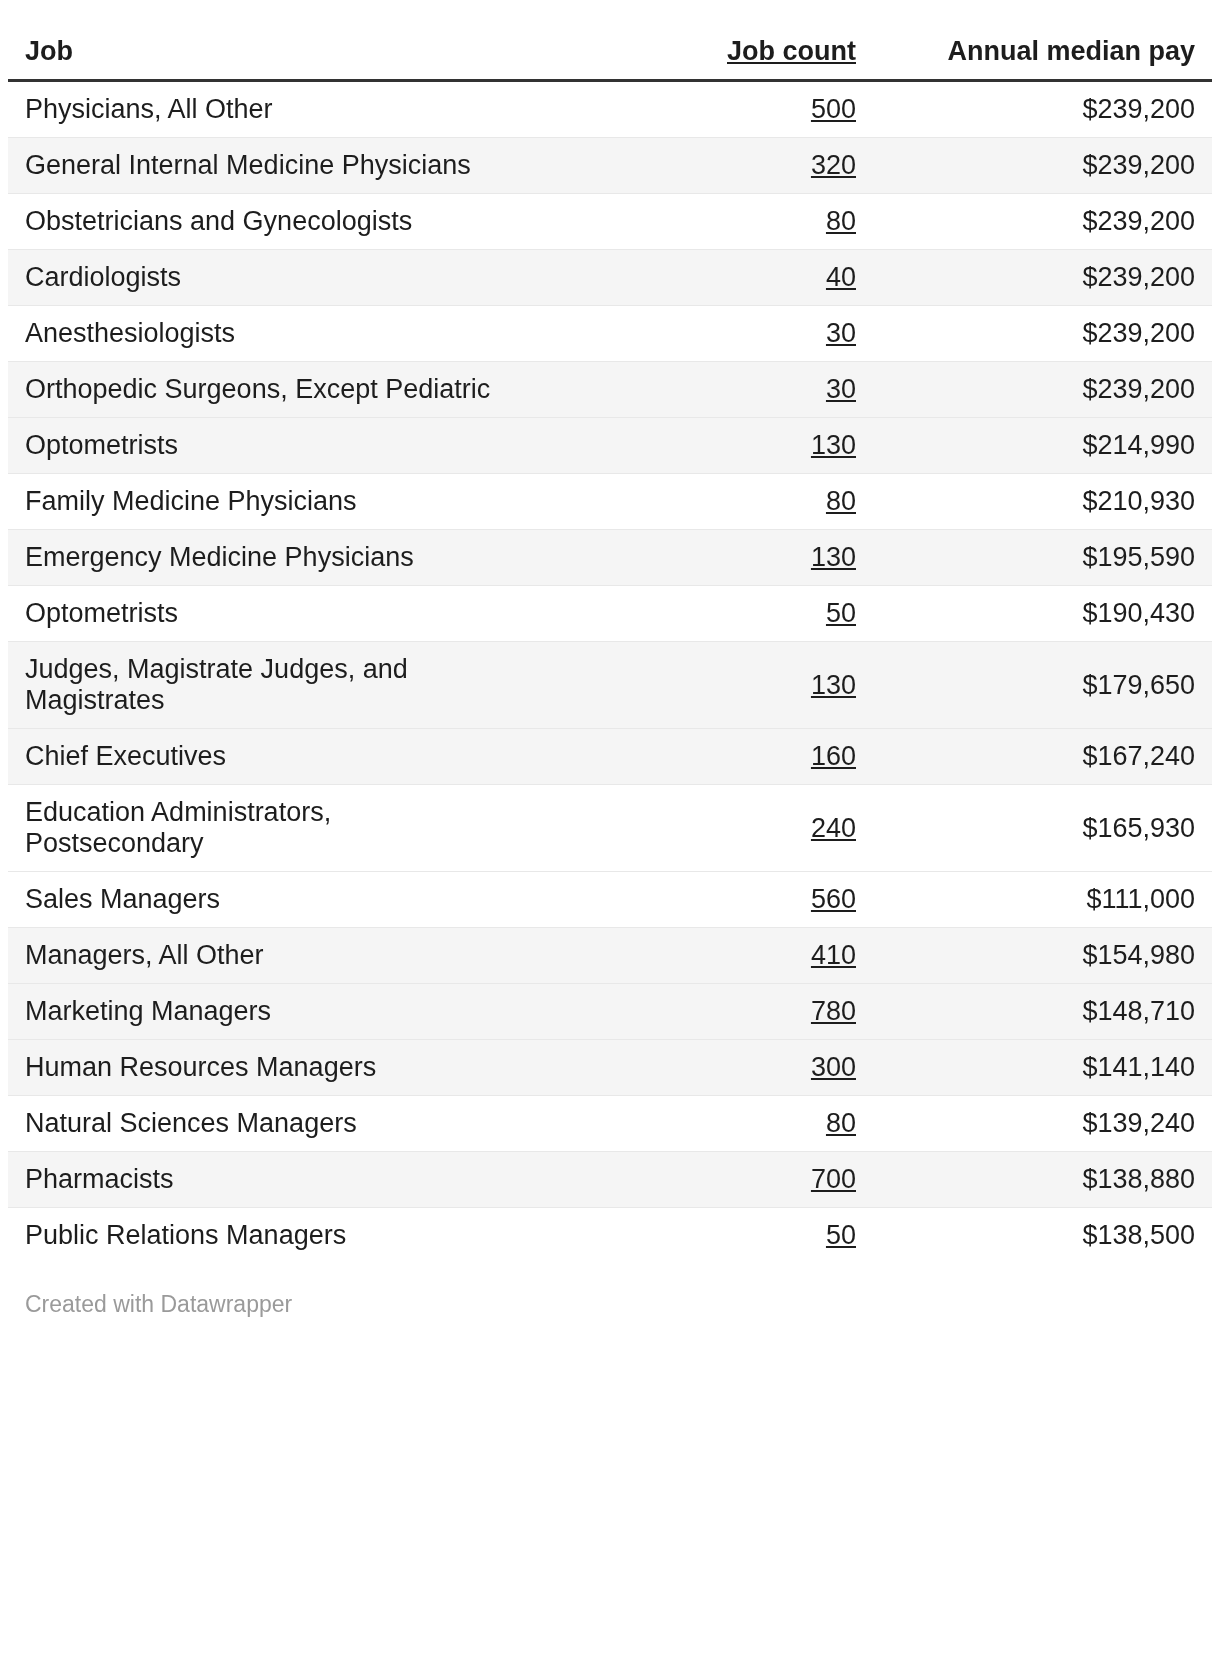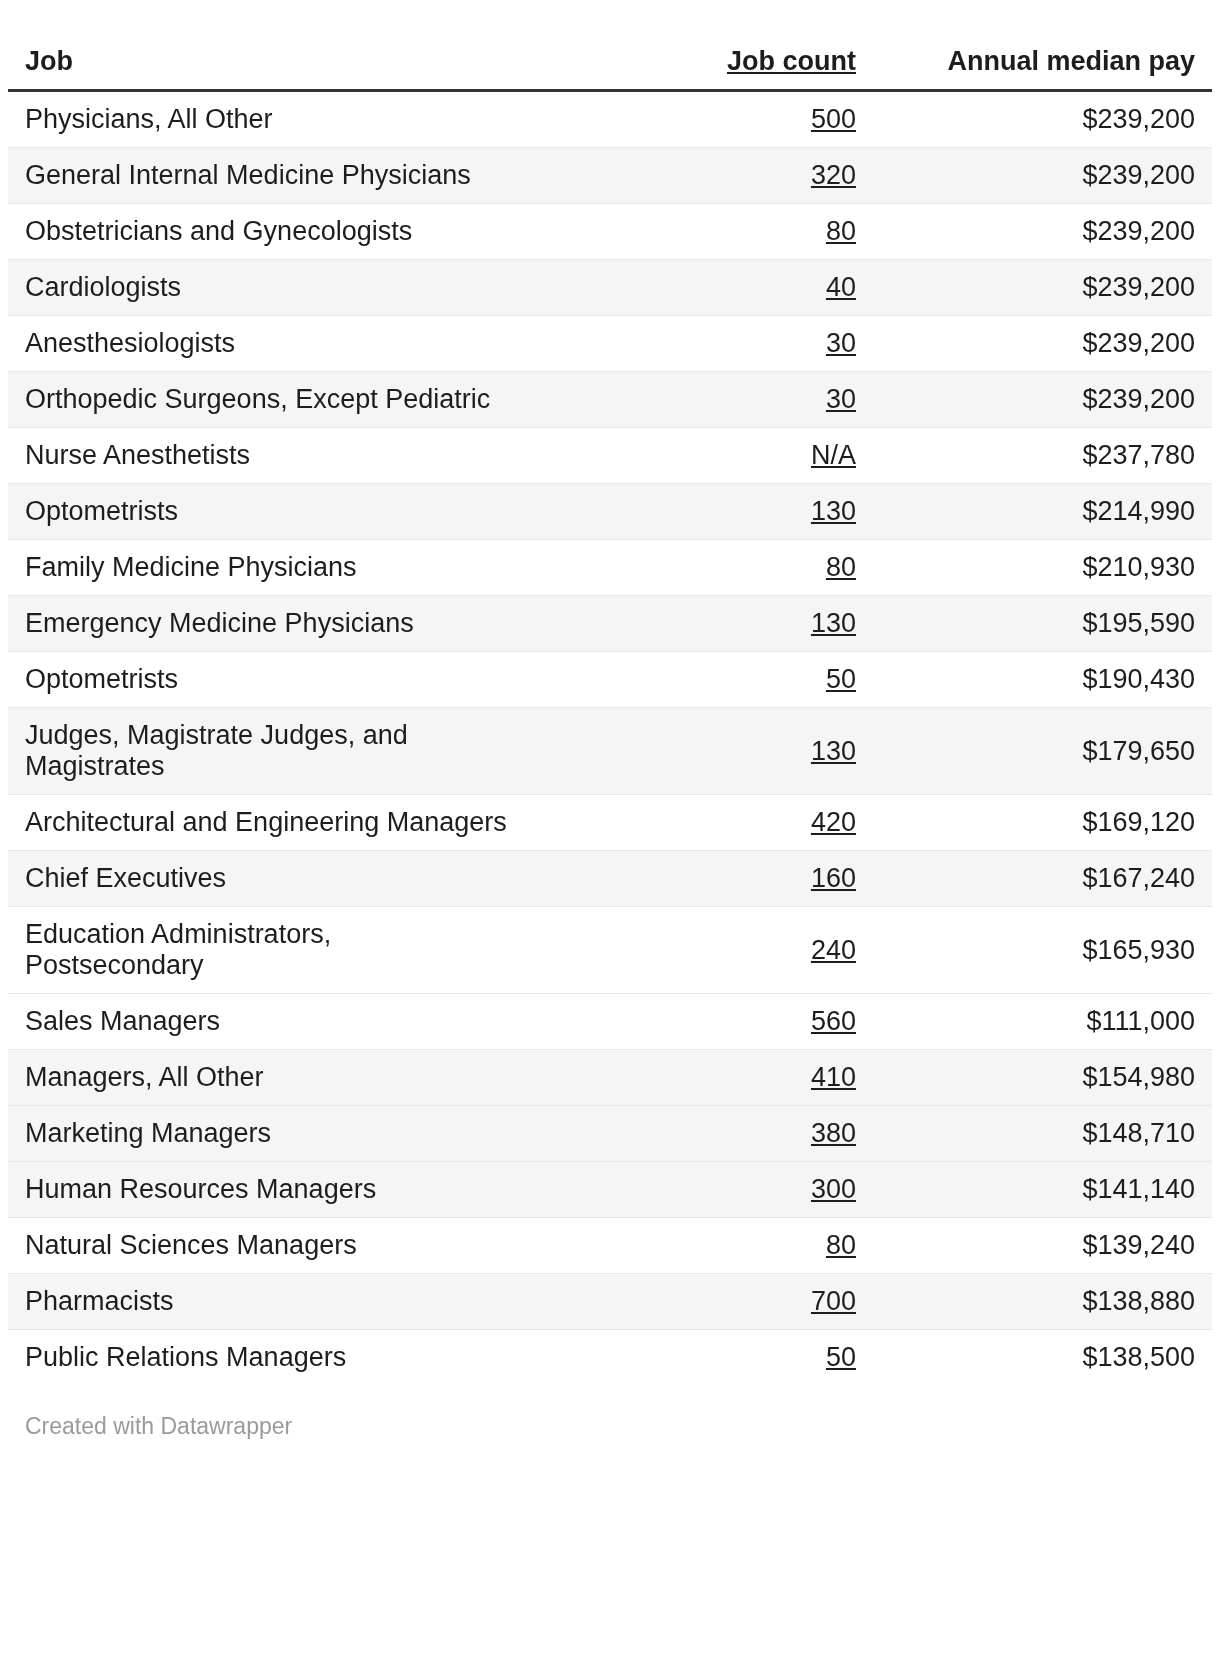--- a/index.html
+++ b/index.html
@@ -14,21 +14,21 @@
   html,body{background:var(--bg);}
   body{
     width:1220px;
     min-height:1654px;
     font-family:"Liberation Sans","DejaVu Sans",sans-serif;
     color:var(--text);
     font-size:27px;
     line-height:31px;
   }
   .table-wrap{
-    padding-top:34px;
+    padding-top:24px;
   }
   table{
     border-collapse:collapse;
     table-layout:fixed;
     width:1204px;
     margin:0 8px;
   }
   col.w-job{width:560px;}
   col.w-count{width:288px;}
   col.w-pay{width:356px;}
@@ -112,25 +112,20 @@
         <tr>
           <td class="c-job">Anesthesiologists</td>
           <td class="c-count">30</td>
           <td class="c-pay">$239,200</td>
         </tr>
         <tr class="stripe">
           <td class="c-job">Orthopedic Surgeons, Except Pediatric</td>
           <td class="c-count">30</td>
           <td class="c-pay">$239,200</td>
         </tr>
-        <tr>
-          <td class="c-job">Nurse Anesthetists</td>
-          <td class="c-count">N/A</td>
-          <td class="c-pay">$237,780</td>
-        </tr>
         <tr class="stripe">
           <td class="c-job">Optometrists</td>
           <td class="c-count">130</td>
           <td class="c-pay">$214,990</td>
         </tr>
         <tr>
           <td class="c-job">Family Medicine Physicians</td>
           <td class="c-count">80</td>
           <td class="c-pay">$210,930</td>
         </tr>
@@ -142,25 +137,20 @@
         <tr>
           <td class="c-job">Optometrists</td>
           <td class="c-count">50</td>
           <td class="c-pay">$190,430</td>
         </tr>
         <tr class="stripe">
           <td class="c-job">Judges, Magistrate Judges, and Magistrates</td>
           <td class="c-count">130</td>
           <td class="c-pay">$179,650</td>
         </tr>
-        <tr>
-          <td class="c-job">Architectural and Engineering Managers</td>
-          <td class="c-count">420</td>
-          <td class="c-pay">$169,120</td>
-        </tr>
         <tr class="stripe">
           <td class="c-job">Chief Executives</td>
           <td class="c-count">160</td>
           <td class="c-pay">$167,240</td>
         </tr>
         <tr>
           <td class="c-job">Education Administrators, Postsecondary</td>
           <td class="c-count">240</td>
           <td class="c-pay">$165,930</td>
         </tr>
@@ -169,21 +159,21 @@
           <td class="c-count">560</td>
           <td class="c-pay">$111,000</td>
         </tr>
         <tr class="stripe">
           <td class="c-job">Managers, All Other</td>
           <td class="c-count">410</td>
           <td class="c-pay">$154,980</td>
         </tr>
         <tr class="stripe">
           <td class="c-job">Marketing Managers</td>
-          <td class="c-count">380</td>
+          <td class="c-count">780</td>
           <td class="c-pay">$148,710</td>
         </tr>
         <tr class="stripe">
           <td class="c-job">Human Resources Managers</td>
           <td class="c-count">300</td>
           <td class="c-pay">$141,140</td>
         </tr>
         <tr>
           <td class="c-job">Natural Sciences Managers</td>
           <td class="c-count">80</td>

